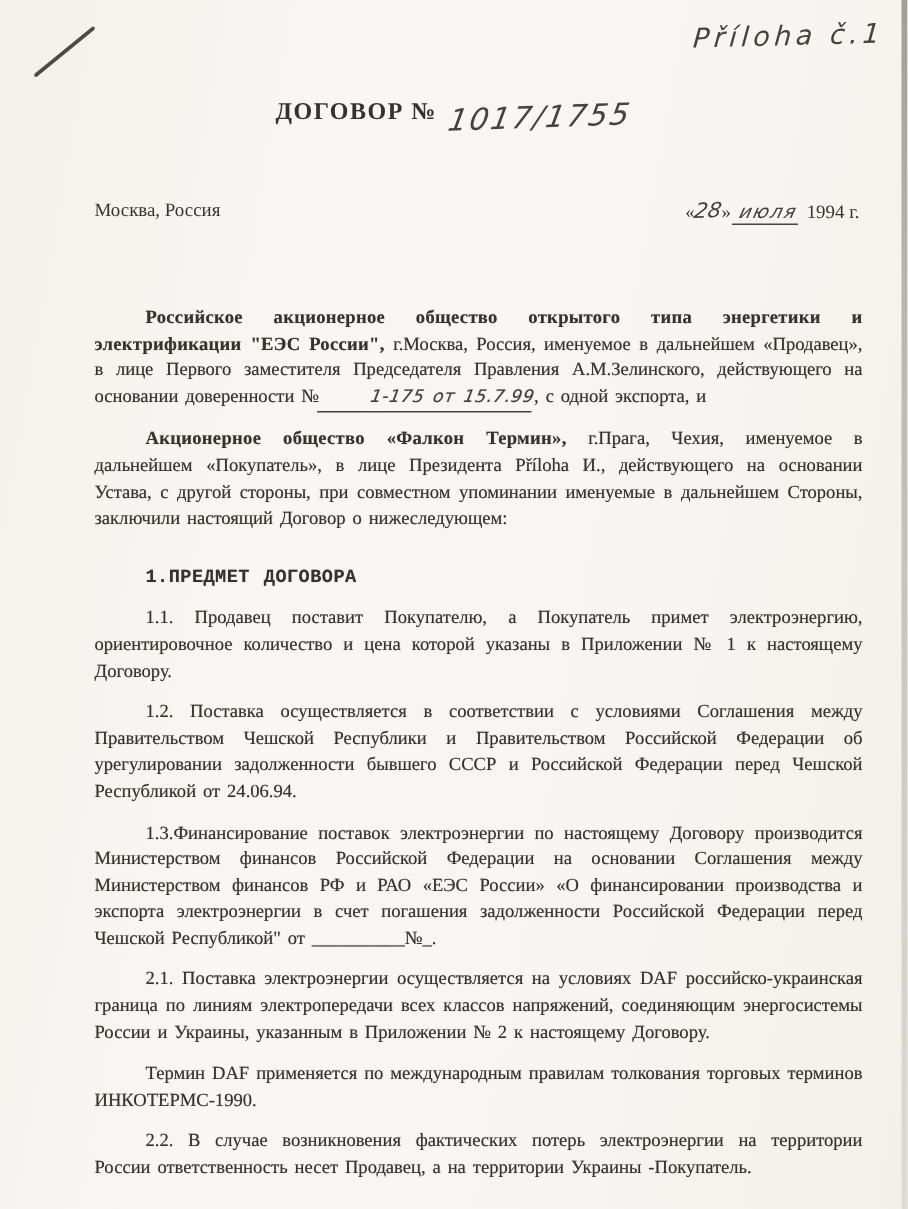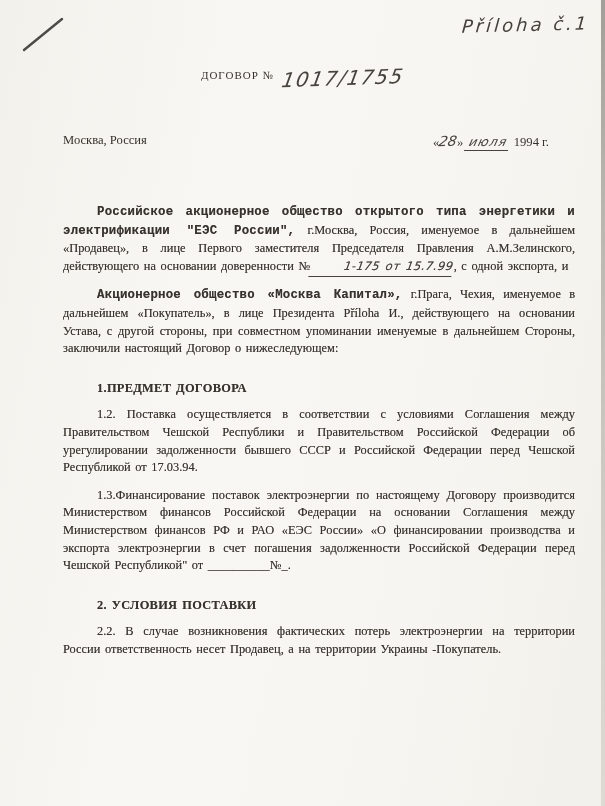--- a/index.html
+++ b/index.html
@@ -16,49 +16,49 @@
     opacity:.5;
   }
   .pen-slash { position:absolute; left:16px; top:10px; }
   .annotation {
     position:absolute; top:14px; right:16px;
     font-family:"DejaVu Sans",sans-serif; font-style:italic;
     font-size:18px; letter-spacing:3px; color:#9b7d7c;
     transform:rotate(-1.5deg) skewX(-6deg);
   }
   .title-row { position:absolute; top:66px; left:0; width:100%; text-align:center; white-space:nowrap; }
-  .title-label { font-weight:normal; font-size:11px; letter-spacing:1px; vertical-align:6px; }
+  .title-label { font-weight:bold; font-size:16px; letter-spacing:1px; vertical-align:6px; }
   .hand { font-family:"DejaVu Sans",sans-serif; font-style:italic; color:#46423c; }
   .hand-number {
     display:inline-block; font-size:20px; letter-spacing:1.5px;
     transform:rotate(-2deg) skewX(-12deg); margin-left:8px;
   }
   .place-date-row {
-    position:absolute; top:133px; left:63px; right:56px;
+    position:absolute; top:133px; left:63px; right:32px;
     display:flex; justify-content:space-between; font-size:12.6px;
   }
   .date-line { white-space:nowrap; }
   .hand-day { display:inline-block; font-size:14px; transform:skewX(-12deg) rotate(-2deg); }
   .hand-month {
     display:inline-block; font-size:12.5px; transform:skewX(-14deg);
     border-bottom:1px solid #46423c; padding:0 3px 1px 3px; letter-spacing:1px;
   }
   .hand-ref {
     font-size:11.5px; letter-spacing:.5px; border-bottom:1px solid #46423c;
     display:inline-block; transform:skewX(-10deg); white-space:nowrap;
   }
   .text-block {
     position:absolute; top:203px; left:63px; width:512px;
     font-size:12.4px; line-height:17.6px;
     text-align:justify; word-spacing:1.5px;
     text-shadow:0 0 .5px rgba(62,56,50,.55);
   }
   .para { margin:0 0 10px 0; text-indent:34px; }
-  .section-heading { font-weight:bold; margin:22px 0 9px 0; text-indent:34px; letter-spacing:.3px; }
-  b { letter-spacing:.2px;font-family:Liberation Mono, monospace; }
+  .section-heading { font-weight:bold; margin:22px 0 9px 0; text-indent:34px; letter-spacing:.3px;font-family:Liberation Mono, monospace; }
+  b { letter-spacing:.2px; }
 </style>
 </head>
 <body>
 
 <div class="paper">
 
   <svg class="pen-slash" width="54" height="48">
     <line x1="8" y1="40" x2="46" y2="9" stroke="#4d4b47" stroke-width="2.4" stroke-linecap="round"></line>
   </svg>
 
@@ -73,25 +73,27 @@
     <span class="date-line"><span>«</span><span class="hand hand-day">28</span><span>»</span>
       <span class="hand hand-month">июля</span>
       <span>1994 г.</span>
     </span>
   </div>
 
   <div class="text-block">
 
     <p class="para"><b>Российское акционерное общество открытого типа энергетики и электрификации "ЕЭС России",</b><span> г.Москва, Россия, именуемое в дальнейшем «Продавец», в лице Первого заместителя Председателя Правления А.М.Зелинского, действующего на основании доверенности №</span><span class="hand hand-ref">1-175 от 15.7.99</span><span>, с одной экспорта, и</span></p>
 
-    <p class="para"><b>Акционерное общество «Москва Капитал»,</b><span> г.Прага, Чехия, именуемое в дальнейшем «Покупатель», в лице Президента Příloha И., действующего на основании Устава, с другой стороны, при совместном упоминании именуемые в дальнейшем Стороны, заключили настоящий Договор о нижеследующем:</span></p>
+    <p class="para"><b>Акционерное общество «Фалкон Термин»,</b><span> г.Прага, Чехия, именуемое в дальнейшем «Покупатель», в лице Президента Příloha И., действующего на основании Устава, с другой стороны, при совместном упоминании именуемые в дальнейшем Стороны, заключили настоящий Договор о нижеследующем:</span></p>
 
     <p class="section-heading">1.ПРЕДМЕТ ДОГОВОРА</p>
-    <p class="para">1.2. Поставка осуществляется в соответствии с условиями Соглашения между Правительством Чешской Республики и Правительством Российской Федерации об урегулировании задолженности бывшего СССР и Российской Федерации перед Чешской Республикой от 17.03.94.</p>
+    <p class="para">1.1. Продавец поставит Покупателю, а Покупатель примет электроэнергию, ориентировочное количество и цена которой указаны в Приложении № 1 к настоящему Договору.</p>
+    <p class="para">1.2. Поставка осуществляется в соответствии с условиями Соглашения между Правительством Чешской Республики и Правительством Российской Федерации об урегулировании задолженности бывшего СССР и Российской Федерации перед Чешской Республикой от 24.06.94.</p>
     <p class="para">1.3.Финансирование поставок электроэнергии по настоящему Договору производится Министерством финансов Российской Федерации на основании Соглашения между Министерством финансов РФ и РАО «ЕЭС России» «О финансировании производства и экспорта электроэнергии в счет погашения задолженности Российской Федерации перед Чешской Республикой" от __________№_.</p>
 
-    <p class="section-heading">2. УСЛОВИЯ ПОСТАВКИ</p>
+    <p class="para">2.1. Поставка электроэнергии осуществляется на условиях DAF российско-украинская граница по линиям электропередачи всех классов напряжений, соединяющим энергосистемы России и Украины, указанным в Приложении № 2 к настоящему Договору.</p>
+    <p class="para">Термин DAF применяется по международным правилам толкования торговых терминов ИНКОТЕРМС-1990.</p>
     <p class="para">2.2. В случае возникновения фактических потерь электроэнергии на территории России ответственность несет Продавец, а на территории Украины -Покупатель.</p>
 
   </div>
 
   <div class="edge-shadow"></div>
 </div>
 
 </body></html>

